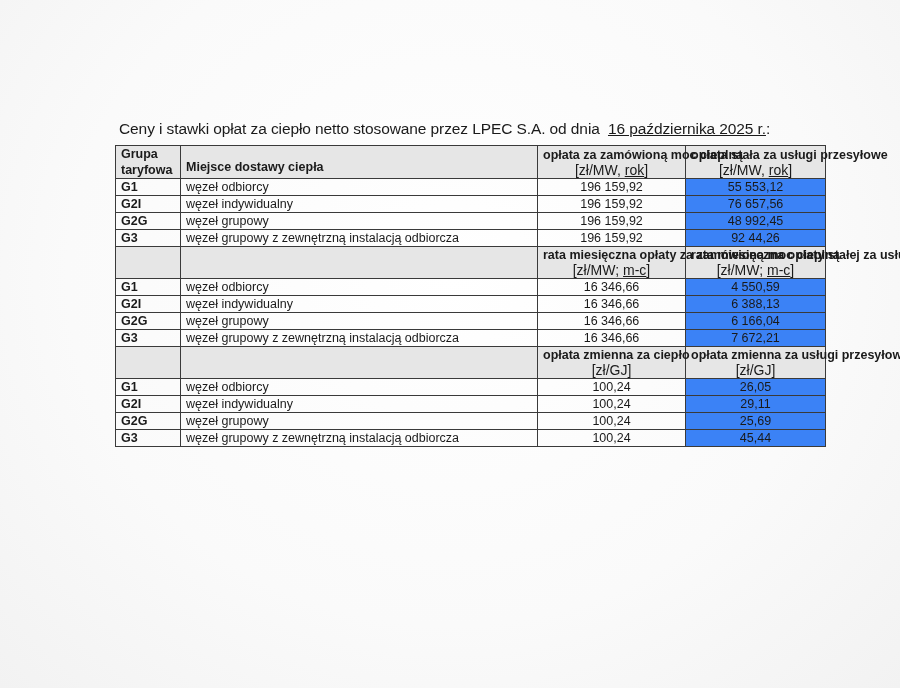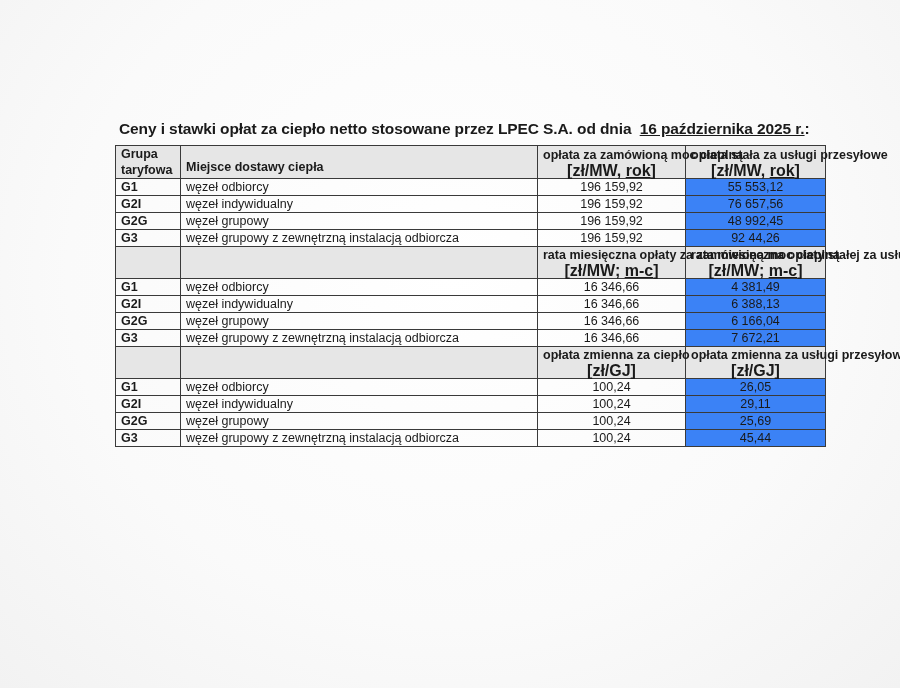--- a/index.html
+++ b/index.html
@@ -13,21 +13,21 @@
   .page-shade {
     position: absolute; inset: 0;
     background: radial-gradient(ellipse at 50% 40%, #ffffff 0%, #fafafa 60%, #f2f2f2 100%);
   }
   .ghost {
     position: absolute; color: #e3e6e8; font-weight: bold;
     font-family: "Liberation Serif", serif;
   }
   .title {
     position: absolute; left: 119px; top: 120px;
-    font-size: 15.5px; font-weight: bold; white-space: nowrap; letter-spacing: -0.1px;
+    font-size: 15.5px; font-weight: normal; white-space: nowrap; letter-spacing: -0.1px;
   }
   .title .date { text-decoration: underline; padding-left: 4px; }
   .title .colon { }
   table.tariff {
     position: absolute; left: 115px; top: 145px;
     border-collapse: collapse; table-layout: fixed;
     width: 710px;
     font-size: 12.5px;
   }
   table.tariff td {
@@ -40,21 +40,21 @@
   col.c1 { width: 65px; }
   col.c2 { width: 357px; }
   col.c3 { width: 148px; }
   col.c4 { width: 140px; }
   .grp { font-weight: bold; }
   .num { text-align: center; margin-top: 7px; }
   .shade { background: #e6e6e6; }
   .shade-light { background: #3b82f6; }
   .hdr td { vertical-align: top; }
   .hdr-cell { text-align: center; font-weight: bold; line-height: 15px; padding-top: 2px; white-space: normal; }
-  .unit { display: block; font-weight: bold; font-size: 16px; line-height: 15px; }
+  .unit { display: block; font-weight: normal; font-size: 14px; line-height: 15px; }
   .unit u { text-decoration: underline; }
   .top-left-hdr { font-weight: bold; line-height: 15px; padding-top: 2px; white-space: normal; }
   .miejsce-hdr { font-weight: bold; vertical-align: top; padding-top: 9px !important; }
   sup { font-size: 8px; line-height: 0; }
 </style>
 </head>
 <body>
 
 <div class="page-shade"></div>
 <div class="ghost" style="left:700px;top:40px;font-size:40px;">&nbsp;</div>
@@ -105,21 +105,21 @@
       <tr class="hdr">
         <td class="shade"></td>
         <td class="shade"></td>
         <td class="hdr-cell shade"><span>rata miesięczna opłaty za zamówioną moc cieplną</span><span class="unit"><span>[zł/MW; </span><u>m-c</u><span>]</span></span></td>
         <td class="hdr-cell shade"><span>rata miesięczna opłaty stałej za usługi przesyłowe</span><span class="unit"><span>[zł/MW; </span><u>m-c</u><span>]</span></span></td>
       </tr>
       <tr>
         <td class="grp">G1</td>
         <td>węzeł odbiorcy</td>
         <td class="num">16 346,66</td>
-        <td class="num shade-light">4 381,49</td>
+        <td class="num shade-light">4 550,59</td>
       </tr>
       <tr>
         <td class="grp">G2I</td>
         <td>węzeł indywidualny</td>
         <td class="num">16 346,66</td>
         <td class="num shade-light">6 388,13</td>
       </tr>
       <tr>
         <td class="grp">G2G</td>
         <td>węzeł grupowy</td>

